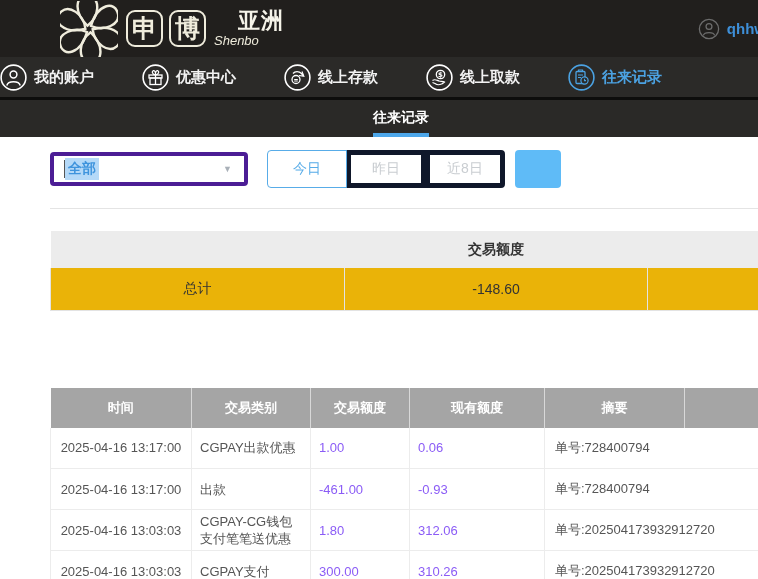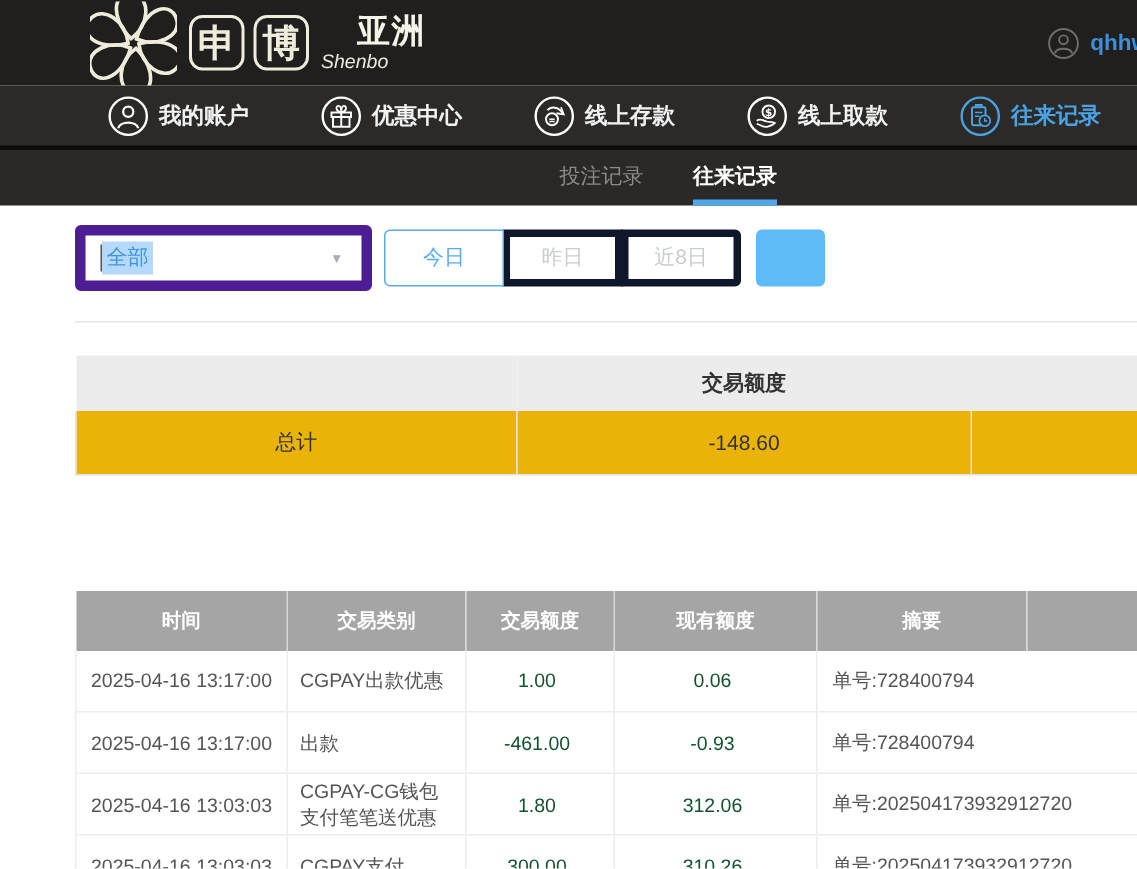--- a/index.html
+++ b/index.html
@@ -15,48 +15,48 @@
     justify-content:center; margin-right:6px; }
   .logo-text { display:flex; flex-direction:column; line-height:1; margin-left:2px; }
   .logo-region { color:#f6f4e9; font-size:22px; font-weight:bold; letter-spacing:1px;margin-left:24px; }
   .logo-latin { color:#efecdc; font-size:13px; margin-top:2px;font-style:italic; }
   .user-area { position:absolute; right:-8px; top:0; height:57px; display:flex; align-items:center; }
   .user-icon { width:22px; height:22px; margin-right:7px; }
   .username { color:#3e8fd8; font-size:15px; font-weight:bold; white-space:nowrap; }
 
   
   .main-nav { height:43px; background:#2b2a28; border-bottom:3px solid #0d0d0c;
-    display:flex; align-items:center; padding-left:72px; gap:48px; }
+    display:flex; align-items:center; gap:48px; }
   .nav-item { display:flex; align-items:center; gap:7px; color:#f2f2f2; font-size:15px;
     font-weight:bold; white-space:nowrap; cursor:pointer; }
   .nav-item .nav-ico { width:27px; height:27px; flex:0 0 auto; }
   .nav-item.active { color:#4ba2e2; }
 
   
   .sub-nav { height:37px; background:#2a2927; display:flex; padding-left:373px; gap:33px; }
   .sub-tab { height:100%; display:flex; align-items:center; color:#8b8b8b; font-size:14px;
     border-bottom:4px solid transparent; padding-top:2px; cursor:pointer; white-space:nowrap; }
   .sub-tab.active { color:#fff; font-weight:bold; border-bottom-color:#4da7ea; }
 
   
   .content { padding-left:50px; }
   .filter-row { margin-top:13px; display:flex; align-items:center; }
-  .type-select { width:198px; height:44px; border:7px solid #4c1d95; border-radius:4px;
-    display:flex; align-items:center; padding:0 10px; position:relative; cursor:pointer; }
+  .type-select { width:198px; height:34px; border:4px solid #4c1d95; border-radius:4px;
+    display:flex; align-items:center; padding:0 10px; position:relative; cursor:pointer;font-weight:bold; }
   .sel-caret-line { width:1px; height:18px; background:#555; margin-right:0px; }
   .sel-value { background:#b5d9f8; color:#3f94dd; font-size:14px; padding:2px 3px; }
   .sel-arrow { position:absolute; right:12px; color:#a9b0b8; font-size:9px; }
   .date-box { width:230px; height:38px; border:1px solid #e0e0e0; border-radius:4px;
     display:flex; align-items:center; padding:0 12px; margin-left:12px; cursor:pointer; }
   .date-ico { width:15px; height:15px; margin-right:9px; }
   .date-value { color:#a4a4a4; font-size:14px; white-space:nowrap; }
   .btn-group { display:flex; margin-left:8px; }
   .qbtn { width:80px; height:38px; background:#fff; border:5px solid #0f172a; color:#c9cdd1;
     font-size:14px; cursor:pointer; margin-left:-1px; font-family:inherit; }
-  .qbtn:first-child { border-radius:4px 0 0 4px; margin-left:0; }
+  .qbtn:first-child { border-radius:4px 0 0 4px; margin-left:11px; }
   .qbtn:last-child { border-radius:0 4px 4px 0; }
   .qbtn.active { border:1px solid #58ace8; color:#58ace8; position:relative; z-index:2; }
   .search-btn { width:46px; height:38px; background:#5fbbf7; border:none; border-radius:4px;
     margin-left:10px; cursor:pointer; flex:0 0 auto; }
 
   .hr-divider { height:1px; background:#e4e4e4; margin-top:20px; }
 
   
   .summary-table { margin-top:22px; border-collapse:collapse; table-layout:fixed; width:860px; }
   .summary-table thead td { background:#ececec; height:37px; text-align:center;
@@ -67,21 +67,21 @@
   
   .data-table { margin-top:77px; border-collapse:collapse; table-layout:fixed; width:860px; }
   .data-table thead th { background:#a5a5a5; color:#fff; font-size:13px; font-weight:bold;
     height:40px; border-left:1px solid #d8d8d8; }
   .data-table thead th:first-child { border-left:none; }
   .data-table tbody td { height:41px; font-size:13px; color:#555;
     border-bottom:1px solid #ececec; border-left:1px solid #ececec; background:#fff;
     padding:3px 8px; }
   .data-table tbody td:first-child { border-left:1px solid #ececec; text-align:center; padding:3px 4px; }
   .data-table tbody td.c1 { text-align:left; line-height:17px; }
-  .data-table tbody td.c2, .data-table tbody td.c3 { text-align:center; padding-right:12px; color:#14532d; }
+  .data-table tbody td.c2, .data-table tbody td.c3 { text-align:left; padding-right:12px; color:#8b5cf6; }
   .data-table tbody td.c4 { text-align:left; padding-left:10px; border-right:none; }
 
   svg { display:block; }
 </style>
 </head>
 <body>
 
 <div class="top-header">
   <div class="logo-wrap">
     <svg class="logo-flower" viewBox="0 0 56 56">
@@ -168,21 +168,20 @@
       <path d="M10.5,7.5 v-1.5 h4 v1.5" fill="none" stroke="#4ba2e2" stroke-width="1.2"></path>
       <path d="M10,11 h5 M10,13.5 h3" stroke="#4ba2e2" stroke-width="1.1"></path>
       <circle cx="16.5" cy="16.5" r="3.6" fill="#2b2a28" stroke="#4ba2e2" stroke-width="1.2"></circle>
       <path d="M16.5,14.8 v1.8 h1.5" fill="none" stroke="#4ba2e2" stroke-width="1.1"></path>
     </svg>
     <span>往来记录</span>
   </div>
 </div>
 
 <div class="sub-nav">
-  <div class="sub-tab">投注记录</div>
   <div class="sub-tab active">往来记录</div>
 </div>
 
 <div class="content">
 
   <div class="filter-row">
     <div class="type-select">
       <span class="sel-caret-line"></span>
       <span class="sel-value">全部</span>
       <span class="sel-arrow">▼</span>

